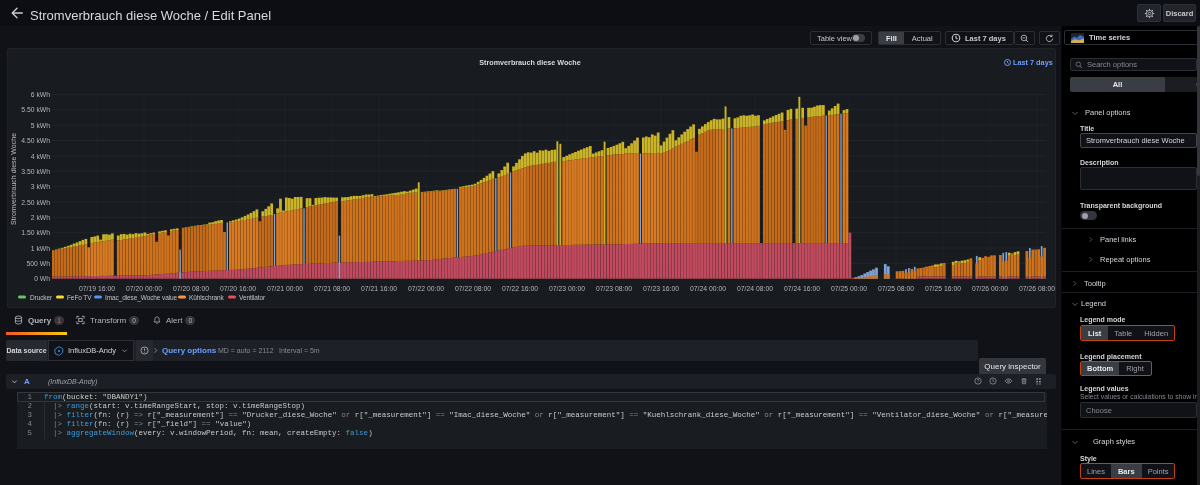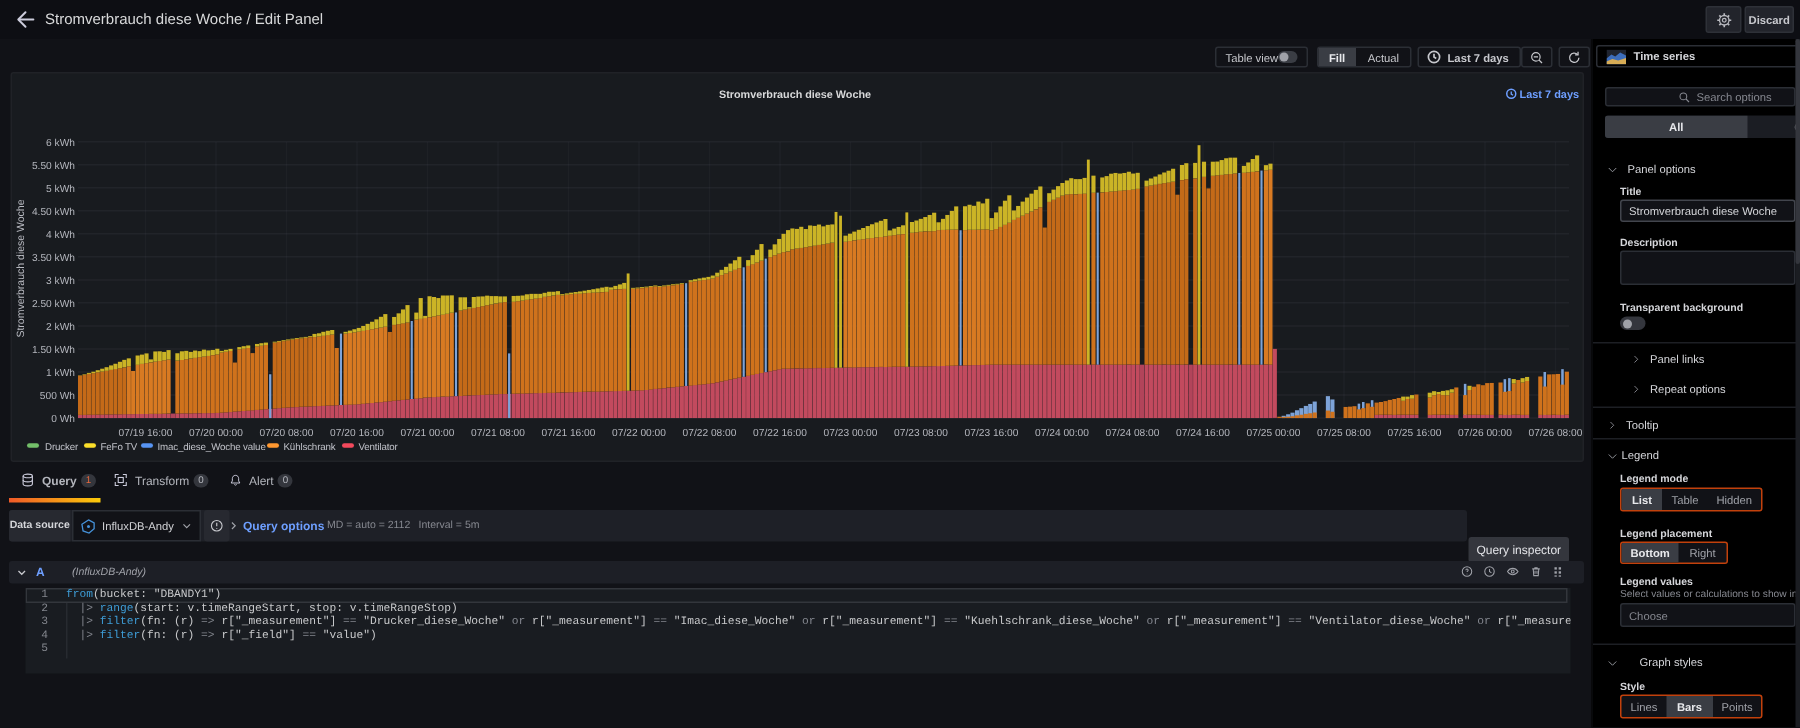--- a/index.html
+++ b/index.html
@@ -1,20 +1,20 @@
 <!DOCTYPE html>
 <html><head><meta charset="utf-8">
 <style>
 * { margin:0; padding:0; box-sizing:border-box; }
 html,body { width:1200px; height:485px; overflow:hidden; }
 body { background:#111217; font-family:"Liberation Sans", sans-serif; color:#ccccdc; position:relative; }
 .abs { position:absolute; }
 
 .topnav { position:absolute; left:0; top:0; width:1200px; height:26px; background:#0d0e13; }
-.topnav .title { position:absolute; left:30px; top:7.5px; font-size:10px; color:#d8d9da; }
+.topnav .title { position:absolute; left:30px; top:7.5px; font-size:13px; color:#d8d9da; }
 .backarrow { position:absolute; left:10px; top:6px; width:14px; height:14px; }
 .tbtn { position:absolute; top:4px; height:18px; background:#22242b; border:1px solid #2e3138; border-radius:2px; color:#c7c8cd; font-size:7.5px; font-weight:bold; display:flex; align-items:center; justify-content:center; }
 
 .toolbar { position:absolute; left:0; top:26px; width:1061px; height:22px; }
 .tbx { position:absolute; top:5px; height:14px; border:1px solid #2b2e35; border-radius:2px; background:#111217; display:flex; align-items:center; font-size:7.5px; color:#c7c8cd; white-space:nowrap; }
 
 .panel { position:absolute; left:7px; top:48px; width:1049px; height:260px; background:#181b1f; border:1px solid #202227; border-radius:2px; }
 .chartsvg { position:absolute; left:0; top:0; }
 .ptitle { font-size:7.2px; font-weight:bold; fill:#d8d9da; font-family:"Liberation Sans",sans-serif; }
 .axt { font-size:6.8px; fill:#b4b6bd; font-family:"Liberation Sans",sans-serif; }
@@ -1208,35 +1208,35 @@
   </div>
 </div>
 
 <div class="editor">
   <div class="curline"></div>
   <div style="position:absolute;left:27px;top:10px;width:1px;height:37px;background:#272a30;"></div>
   <div class="eline" style="top:1px;"><span class="ln">1</span><span class="code"><span class="kw">from</span>(bucket: "DBANDY1")</span></div>
   <div class="eline" style="top:10px;"><span class="ln">2</span><span class="code">  <span class="op">|&gt;</span> <span class="kw">range</span>(start: v.timeRangeStart, stop: v.timeRangeStop)</span></div>
   <div class="eline" style="top:19px;"><span class="ln">3</span><span class="code">  <span class="op">|&gt;</span> <span class="kw">filter</span>(fn: (r) <span class="op">=&gt;</span> r["_measurement"] <span class="op">==</span> "Drucker_diese_Woche" <span class="op">or</span> r["_measurement"] <span class="op">==</span> "Imac_diese_Woche" <span class="op">or</span> r["_measurement"] <span class="op">==</span> "Kuehlschrank_diese_Woche" <span class="op">or</span> r["_measurement"] <span class="op">==</span> "Ventilator_diese_Woche" <span class="op">or</span> r["_measurement"]  "FeFO_TV_diese_Woche")</span></div>
   <div class="eline" style="top:28px;"><span class="ln">4</span><span class="code">  <span class="op">|&gt;</span> <span class="kw">filter</span>(fn: (r) <span class="op">=&gt;</span> r["_field"] <span class="op">==</span> "value")</span></div>
-  <div class="eline" style="top:37px;"><span class="ln">5</span></div>
+  <div class="eline" style="top:37px;"><span class="ln">5</span><span class="code">  <span class="op">|&gt;</span> <span class="kw">aggregateWindow</span>(every: v.windowPeriod, fn: mean, createEmpty: <span class="kw">false</span>)</span></div>
 </div>
 
 <div class="sidebar">
 
   <div class="abs" style="left:2px;top:4px;width:137px;height:15px;border:1px solid #2b2e35;border-radius:2px;display:flex;align-items:center;">
     <svg width="13" height="10" viewBox="0 0 20 15" style="margin:0 5px 0 6px;">
         <rect x="0" y="0" width="20" height="15" fill="#1f2430"></rect>
         <path d="M0 9 L5 5 L9 7 L14 3 L20 6 L20 15 L0 15 Z" fill="#3c6dbb"></path>
         <path d="M0 12 L6 9.5 L12 11 L20 8.5 L20 15 L0 15 Z" fill="#e8b24a" fill-opacity="0.9"></path>
       </svg>
     <span style="font-size:7.5px;font-weight:bold;color:#d5d6da;">Time series</span>
   </div>
 
-  <div class="sb-input abs" style="left:8px;top:32px;width:127px;height:13px;display:flex;align-items:center;padding-left:44px;">
+  <div class="sb-input abs" style="left:8px;top:32px;width:127px;height:13px;display:flex;align-items:center;">
     <svg width="8" height="8" viewBox="0 0 16 16" style="margin:0 4px;">
         <circle cx="6.5" cy="6.5" r="4.5" stroke="#868890" stroke-width="1.4" fill="none"></circle>
         <line x1="10" y1="10" x2="14" y2="14" stroke="#868890" stroke-width="1.5"></line>
       </svg>
     <span style="font-size:7.5px;color:#868890;">Search options</span>
   </div>
 
   <div class="radio abs" style="left:8px;top:51px;height:15px;width:190px;border:none;background:#1b1d23;">
     <div class="on" style="width:95px;">All</div>
     <div style="width:95px;">Overrides</div>

